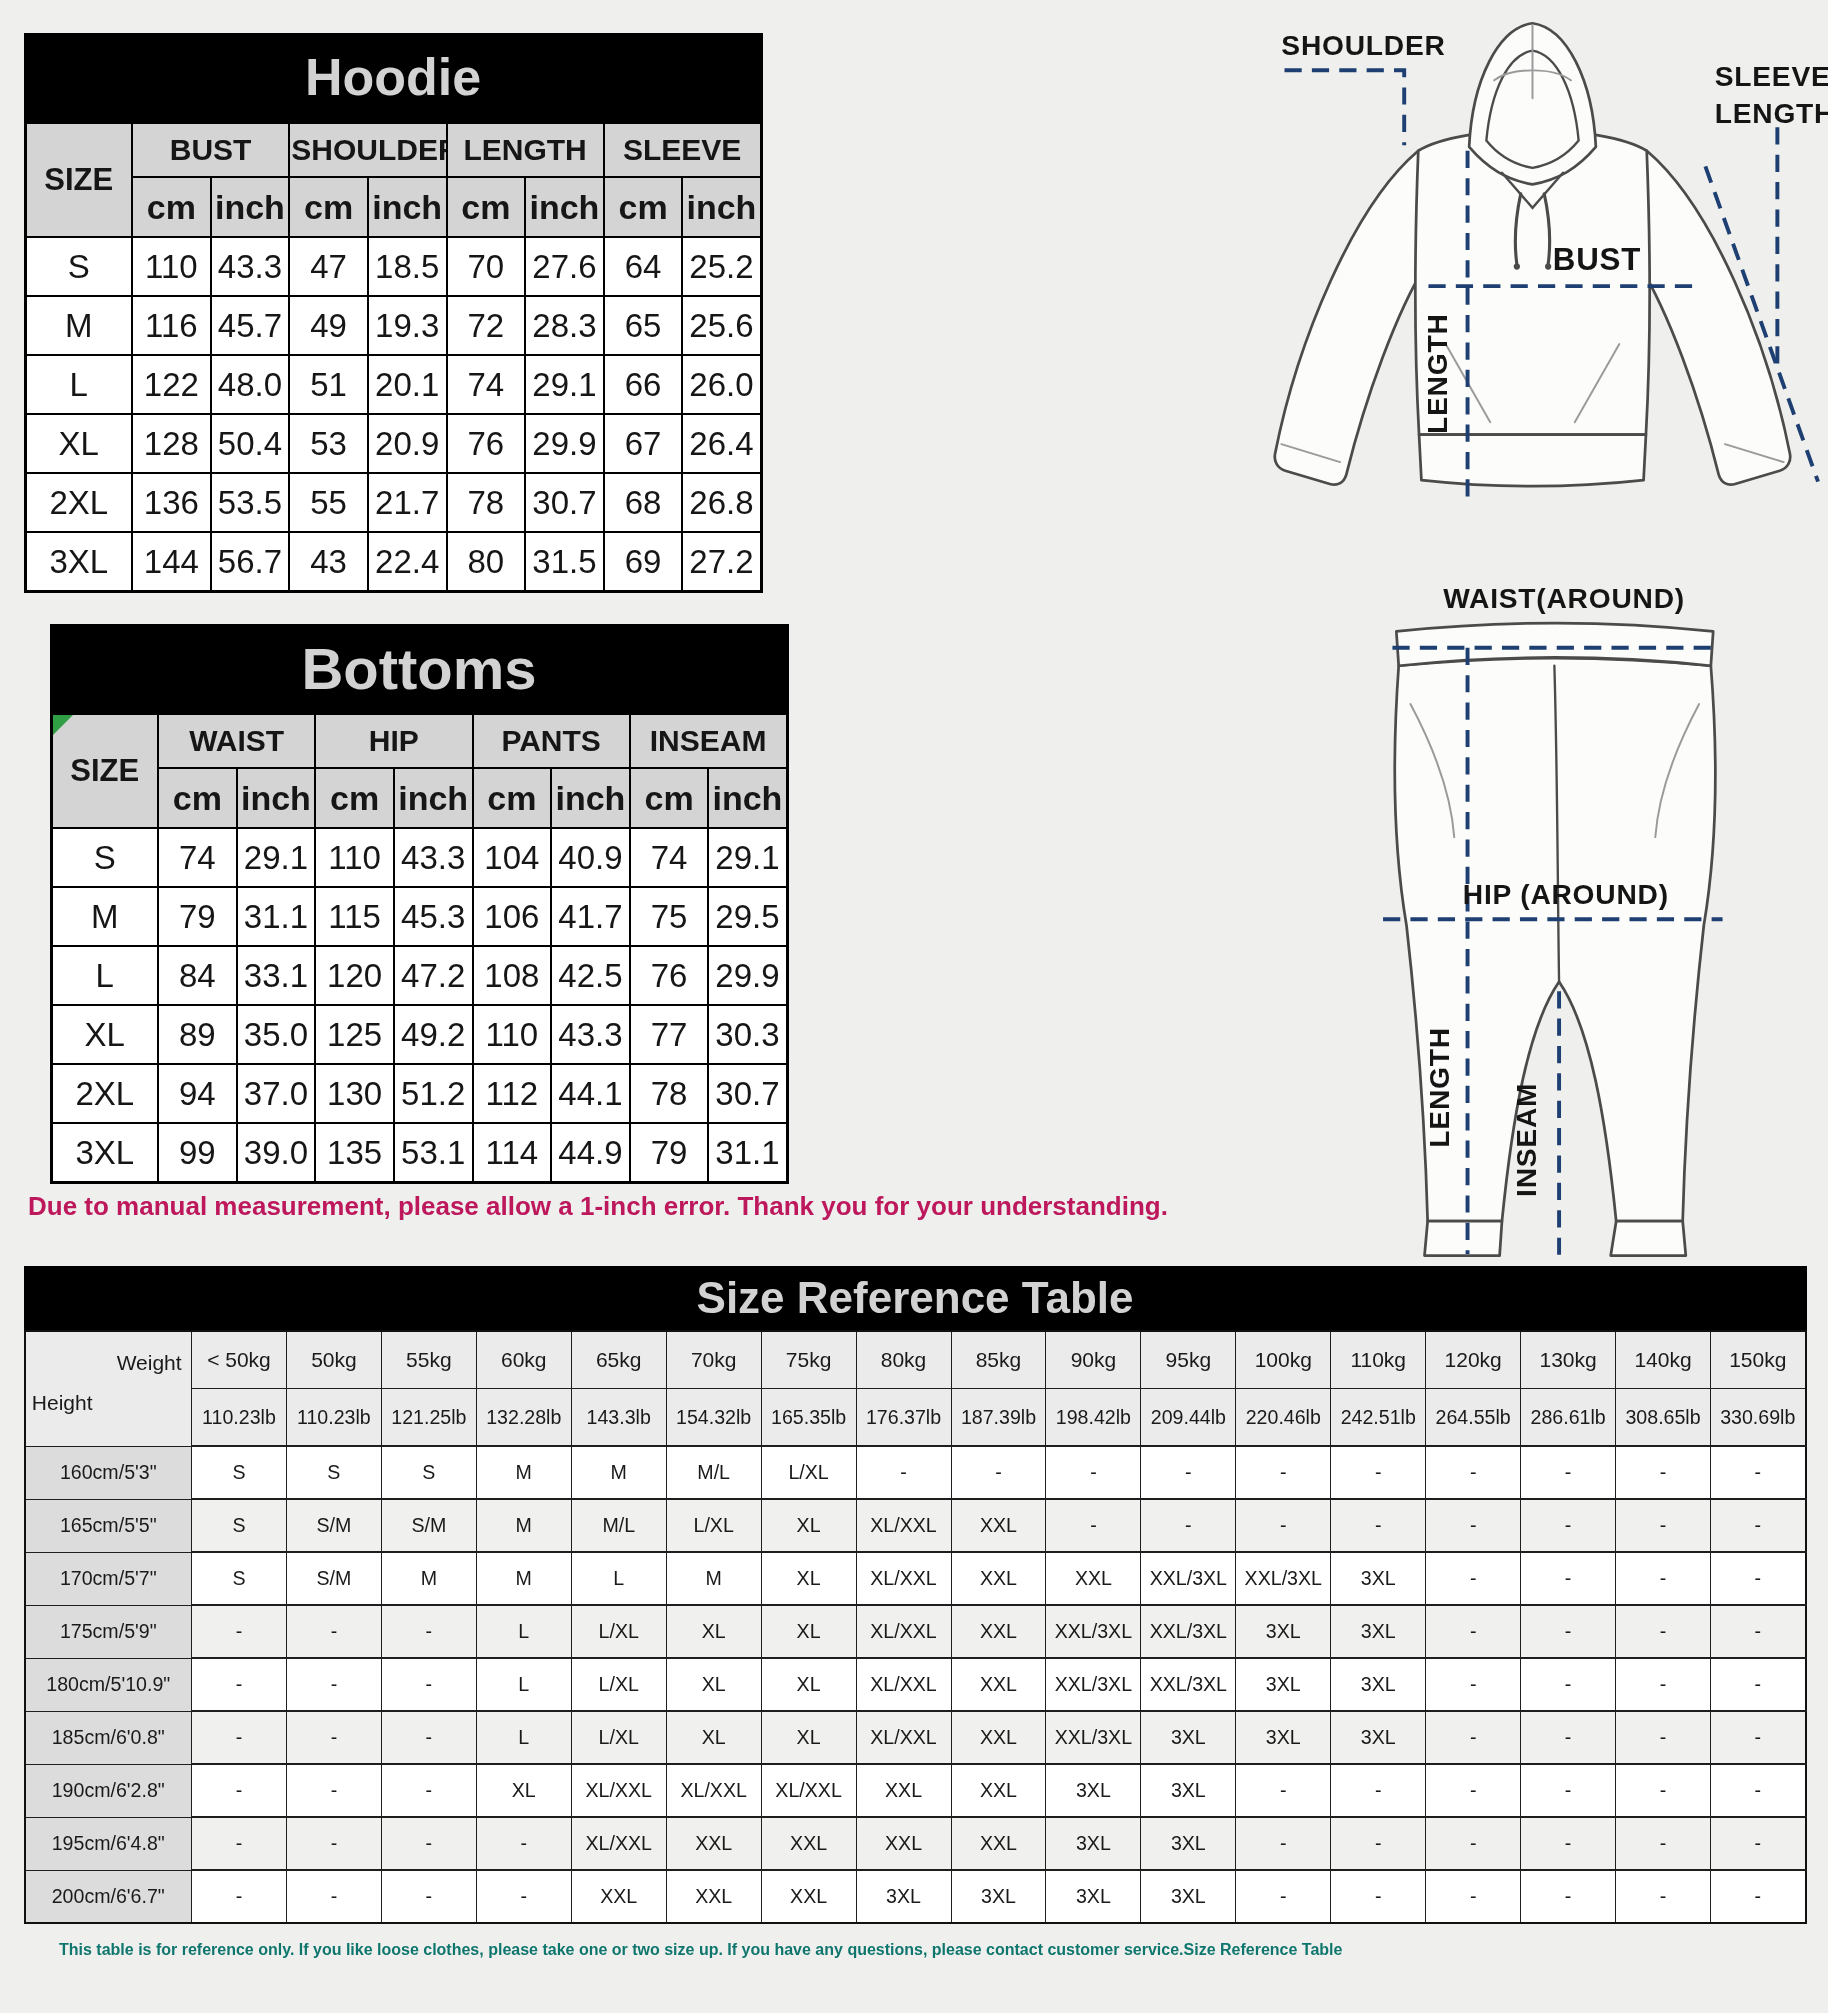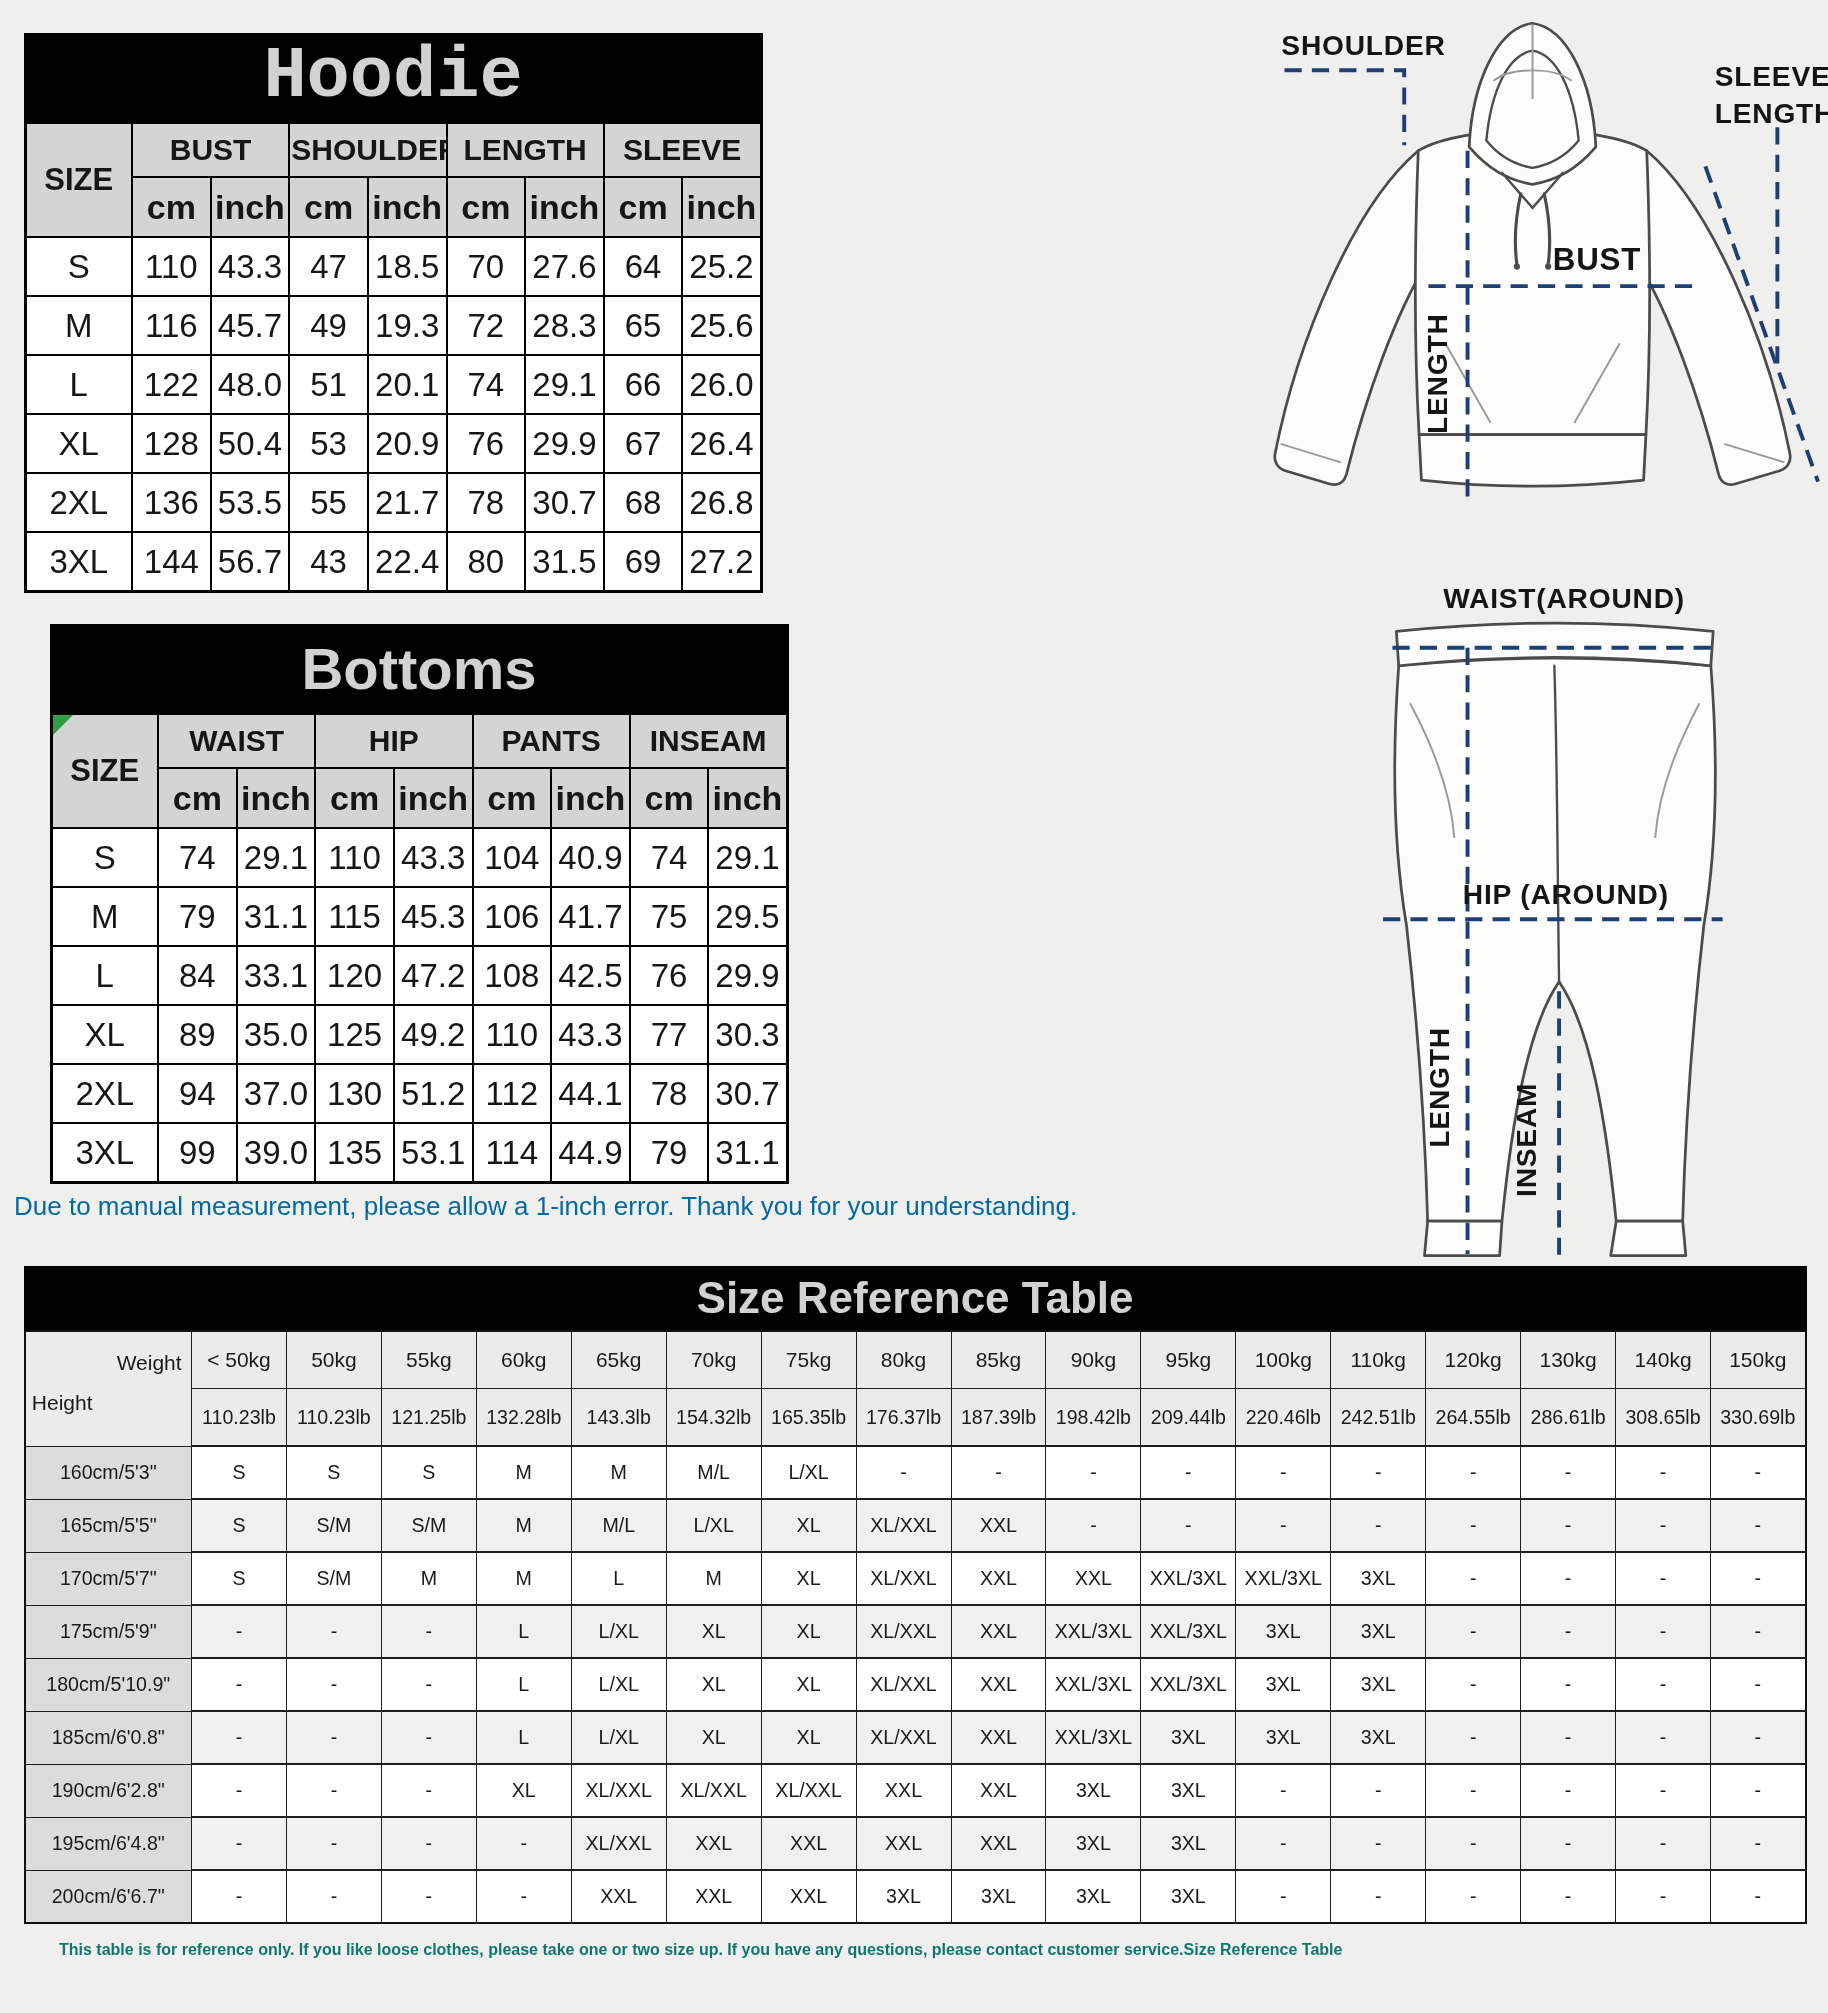--- a/index.html
+++ b/index.html
@@ -2,35 +2,35 @@
 <html style="font-size:12.5px"><head>
 <meta charset="utf-8">
 <style>
   html,body{margin:0;padding:0;}
   body{width:1829px;height:2013px;position:relative;background:#eff0ee;
        font-family:"Liberation Sans",sans-serif;overflow:hidden;}
   .panel{position:absolute;}
   .banner{background:#000;color:#d2d2d2;display:flex;align-items:center;justify-content:center;
           font-weight:700;}
   #hoodie-panel{left:23.5px;top:33px;width:739px;}
-  #hoodie-panel .banner{height:88px;font-size:72px;font-family:Liberation Mono, monospace;}
+  #hoodie-panel .banner{height:88px;font-size:52px;}
   #bottoms-panel{left:23.5px;top:624px;width:739px;padding-left:26px;}
   #bottoms-panel .banner{height:88px;font-size:58px;}
   table{border-collapse:collapse;table-layout:fixed;background:#fff;width:100%;}
   .spec-table th,.spec-table td{border:2.3px solid #000;text-align:center;vertical-align:middle;
           color:#161616;overflow:hidden;}
   .spec-table{border:3.1px solid #000;}
   .spec-table thead th{background:#d4d4d4;}
   .spec-table .group-row th{height:50px;font-size:30px;font-weight:700;}
   .spec-table .unit-row th{height:56px;font-size:34px;font-weight:700;}
   .spec-table th.size-head{font-size:31px;font-weight:700;position:relative;}
   .spec-table tbody th,.spec-table tbody td{height:55px;font-size:33px;font-weight:400;background:#fff;}
   .corner-tri{position:absolute;top:0;left:0;width:0;height:0;
           border-top:20.3px solid #2f9e44;border-right:20.3px solid transparent;}
-  #note1{position:absolute;left:14px;top:1191px;width:1330px;font-size:26px;font-weight:400;color:#0369a1;}
+  #note1{position:absolute;left:28px;top:1191px;width:1330px;font-size:26px;font-weight:700;color:#be185d;}
   #ref-panel{left:23.5px;top:1266px;width:1783px;}
   #ref-panel .banner{height:64px;font-size:44px;font-weight:600;}
   .ref-table th,.ref-table td{border:1.6px solid #1e1e1e;text-align:center;vertical-align:middle;
           color:#1a1a1a;overflow:hidden;}
   .ref-table{border:2.3px solid #111;}
   .ref-table thead th{background:#ebebeb;font-weight:400;}
   .ref-table .kg-row th{height:54px;font-size:21px;}
   .ref-table .lb-row th{height:54px;font-size:19.6px;}
   .ref-table tbody th{background:#dcdcdc;font-weight:400;font-size:19.6px;}
   .ref-table tbody td{font-size:19.6px;border-top-width:2.3px;}

